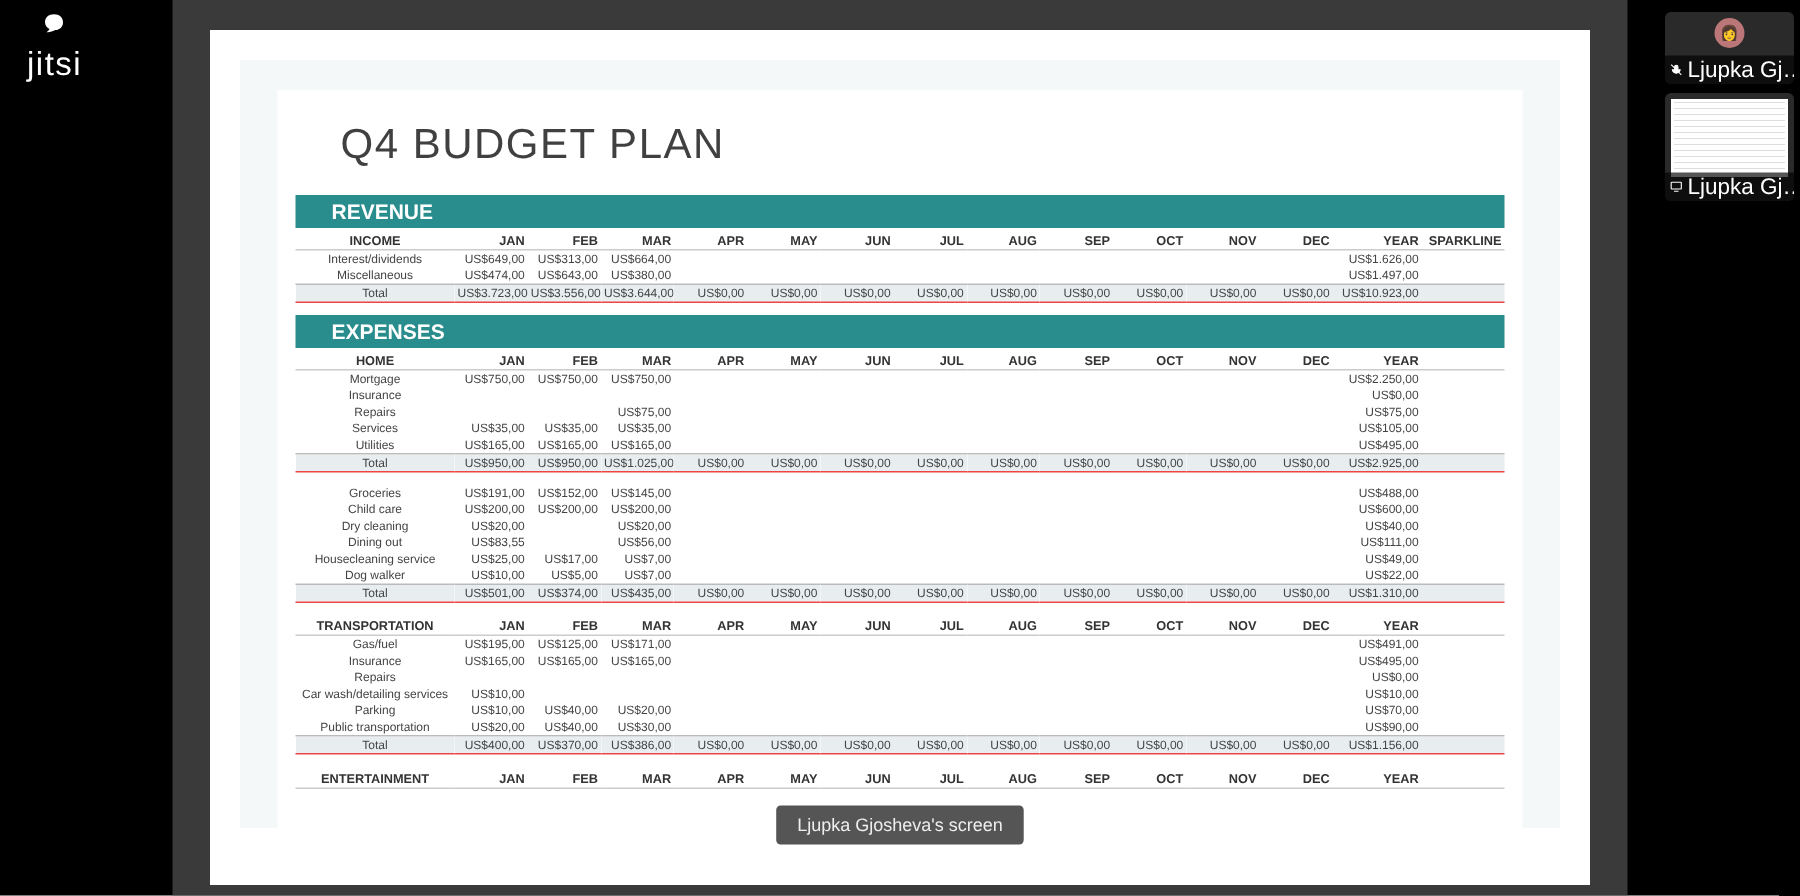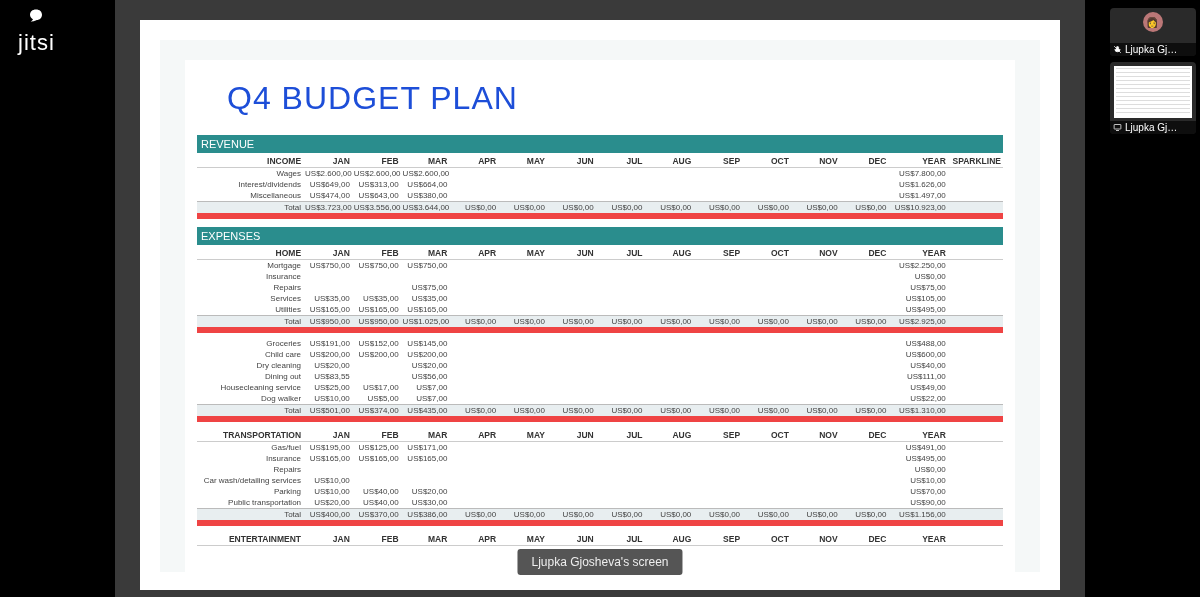--- a/index.html
+++ b/index.html
@@ -45,71 +45,71 @@
   .sheet-pad {
     padding: 20px 25px 0 25px;
     background: #f5f8f8;
     margin: 20px 20px 0 20px;
   }
   .sheet-inner {
     background: #fff;
     padding: 10px 12px 18px 12px;
   }
   .doc-title {
-    font-size: 32px;
+    font-size: 28px;
     font-weight: 400;
-    color: #1d4ed8;
+    color: #404040;
     letter-spacing: 1px;
     padding: 10px 0 18px 30px;
   }
   .section-band {
     background: #2a8d8d;
     color: #fff;
-    font-size: 11px;
-    font-weight: normal;
-    padding: 3px 4px;
+    font-size: 14px;
+    font-weight: bold;
+    padding: 3px 24px;
   }
   .ssheet {
     width: 100%;
     border-collapse: collapse;
     table-layout: fixed;
     font-size: 8px;
     color: #444;
   }
   .ssheet th, .ssheet td {
     padding: 1px 2px;
     text-align: right;
     white-space: nowrap;
     overflow: hidden;
   }
   .ssheet th:first-child, .ssheet td:first-child {
-    text-align: right;
+    text-align: center;
   }
   .col-label { width: 100px; }
   .col-month { width: 46px; }
   .col-year  { width: 56px; }
   .col-spark { width: 52px; }
   .cat-head td {
     font-weight: bold;
     color: #333;
     border-bottom: 1px solid #ccc;
     font-size: 8.5px;
     padding-top: 3px;
   }
   .total-row td {
     background: #e8eef0;
     border-top: 1px solid #bbb;
-    border-bottom: 6px solid #ef4444;
+    border-bottom: 1px solid #ef4444;
   }
   .spacer-row td { height: 8px; }
 
   .screen-label {
     position: absolute;
     left: 50%;
-    bottom: 22px;
+    bottom: 34px;
     transform: translateX(-50%);
     background: #555;
     color: #eee;
     font-size: 12px;
     padding: 6px 14px;
     border-radius: 3px;
     margin-top: 29px;
   }
 
   .filmstrip {
@@ -146,21 +146,21 @@
   .tile .mini::after {
     content:"";
     position:absolute; inset:2px;
     background: repeating-linear-gradient(#ddd 0 1px, #fff 1px 4px);
   }
   .tile-label {
     position: absolute;
     bottom: 0; left: 0; right: 0;
     background: #000a;
     color: #fff;
-    font-size: 10px;
+    font-size: 15px;
     padding: 1px 3px;
     display: flex;
     gap: 3px;
     align-items: center;
     white-space: nowrap;
     overflow: hidden;
   }
   .tile-label svg { width: 9px; height: 9px; flex: 0 0 auto; }
 </style>
 </head>
@@ -208,37 +208,20 @@
                   <td>MAY</td>
                   <td>JUN</td>
                   <td>JUL</td>
                   <td>AUG</td>
                   <td>SEP</td>
                   <td>OCT</td>
                   <td>NOV</td>
                   <td>DEC</td>
                   <td>YEAR</td>
                   <td>SPARKLINE</td>
-                </tr>
-                <tr>
-                  <td>Wages</td>
-                  <td>US$2.600,00</td>
-                  <td>US$2.600,00</td>
-                  <td>US$2.600,00</td>
-                  <td></td>
-                  <td></td>
-                  <td></td>
-                  <td></td>
-                  <td></td>
-                  <td></td>
-                  <td></td>
-                  <td></td>
-                  <td></td>
-                  <td>US$7.800,00</td>
-                  <td></td>
                 </tr>
                 <tr>
                   <td>Interest/dividends</td>
                   <td>US$649,00</td>
                   <td>US$313,00</td>
                   <td>US$664,00</td>
                   <td></td>
                   <td></td>
                   <td></td>
                   <td></td>

